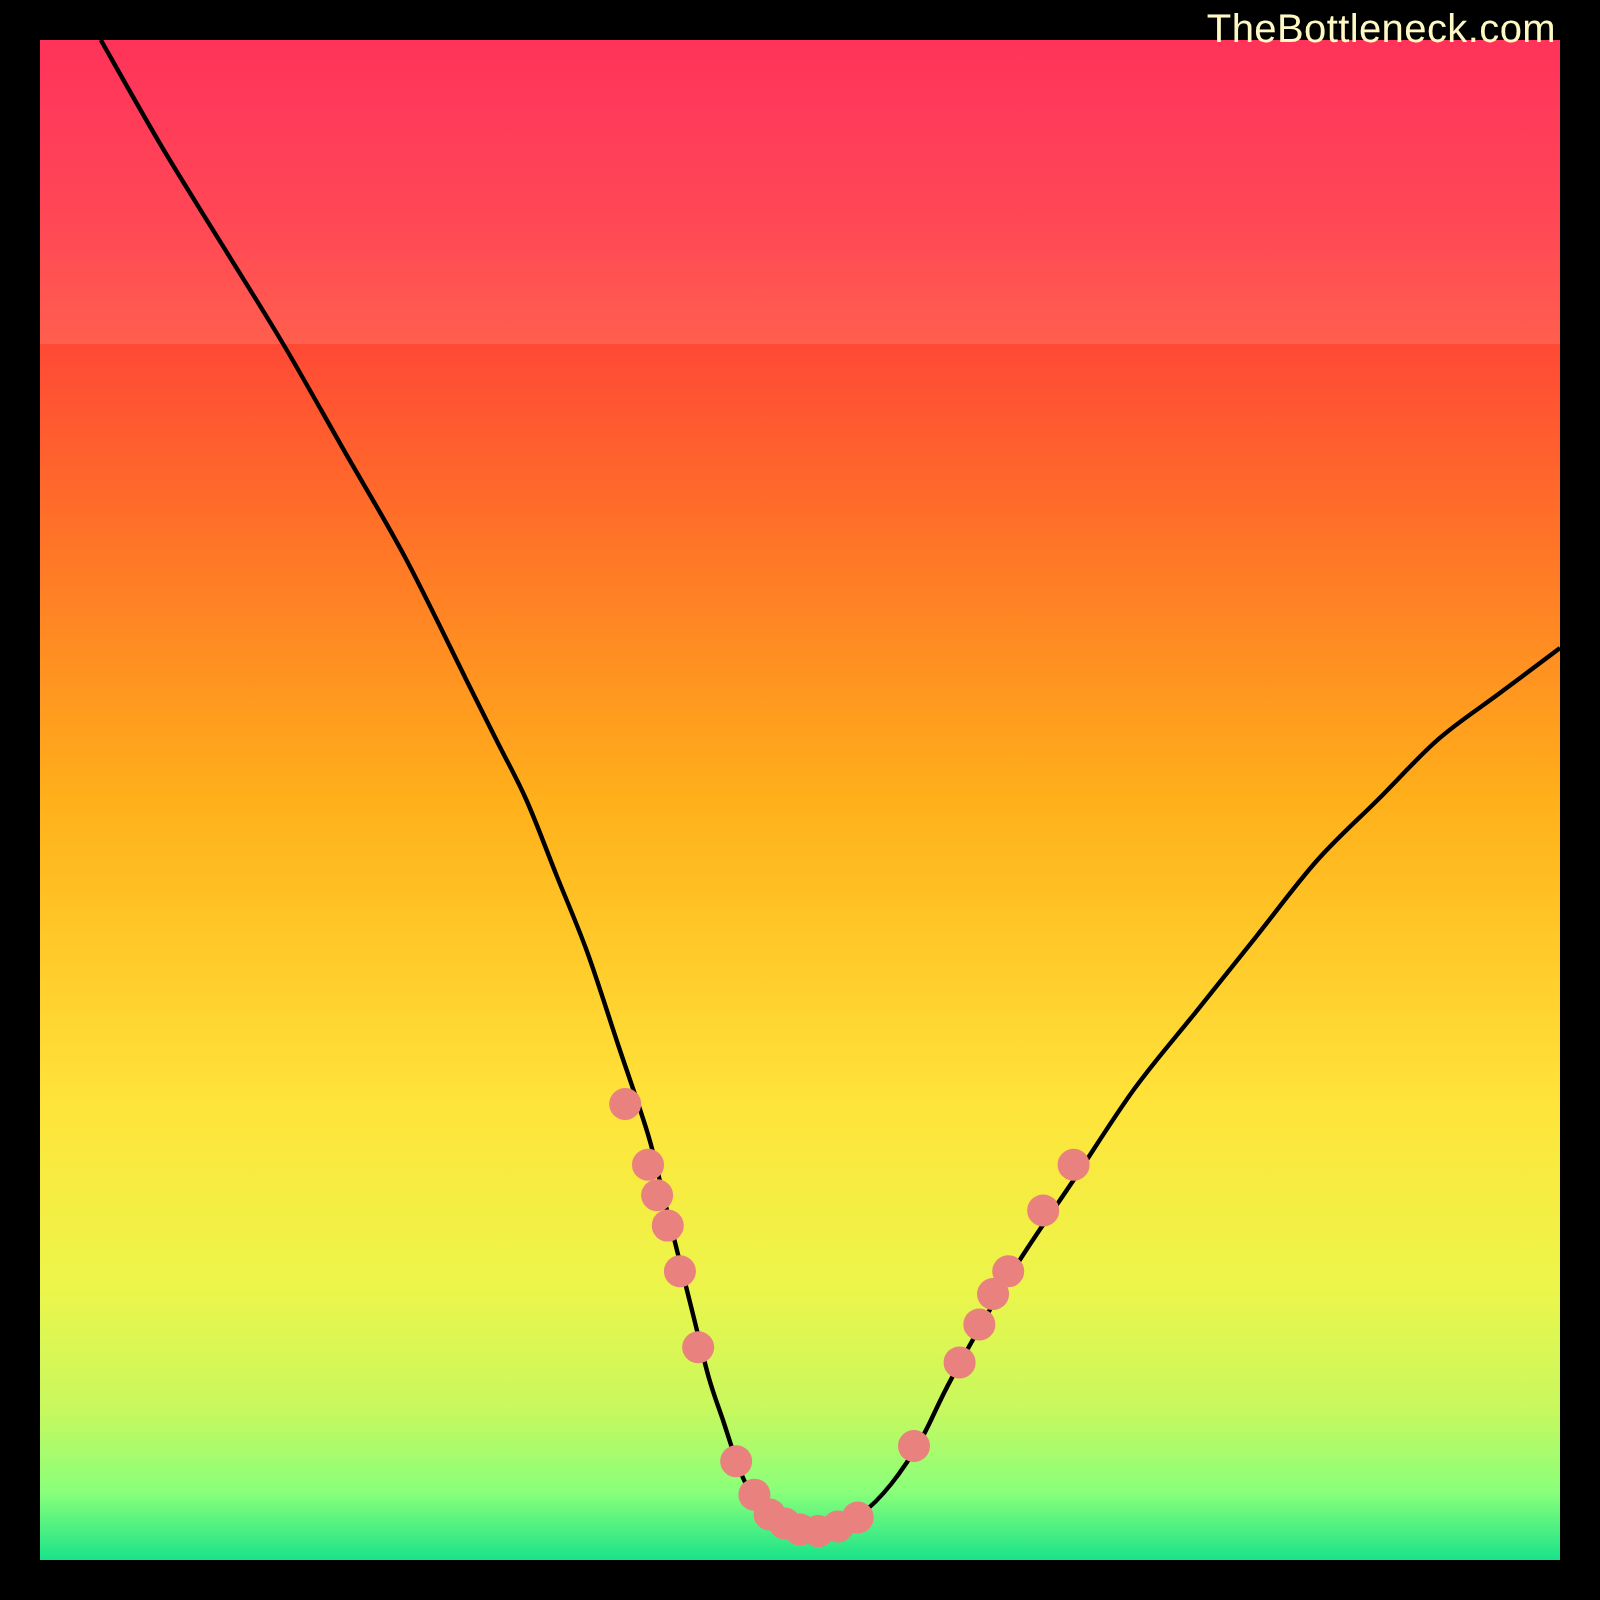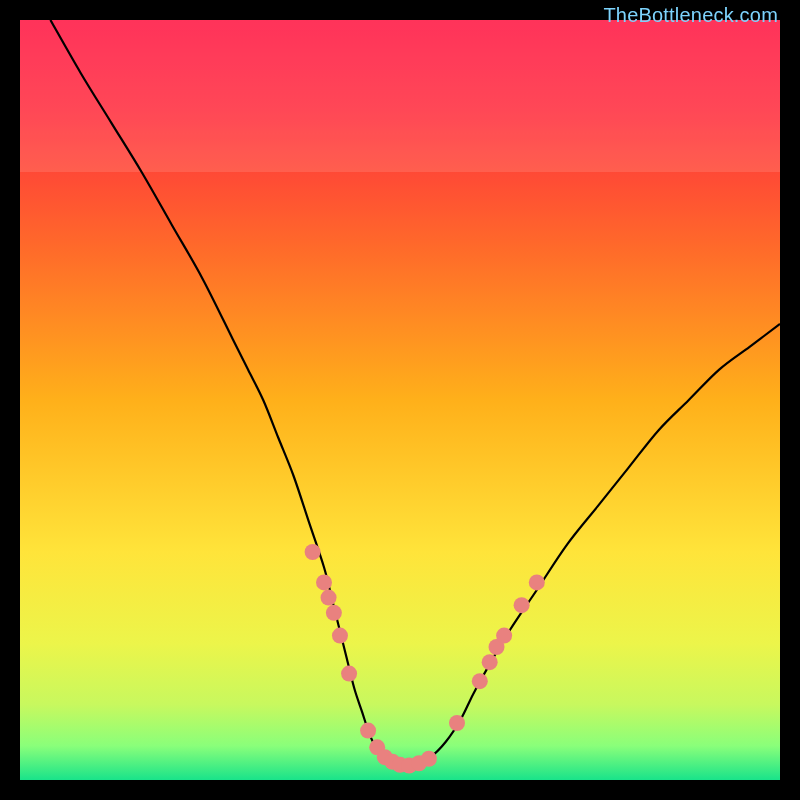--- a/index.html
+++ b/index.html
@@ -26,21 +26,21 @@
     width: 760px;
     height: 760px;
     overflow: hidden;
   }
   .watermark {
     position: absolute;
     top: 4px;
     right: 22px;
     font-size: 20px;
     font-weight: 500;
-    color: #7dd3fc;
+    color: #fef9c3;
     letter-spacing: 0.2px;
   }
   svg.curve {
     position: absolute;
     left: 0;
     top: 0;
     width: 760px;
     height: 760px;
     overflow: visible;
   }

